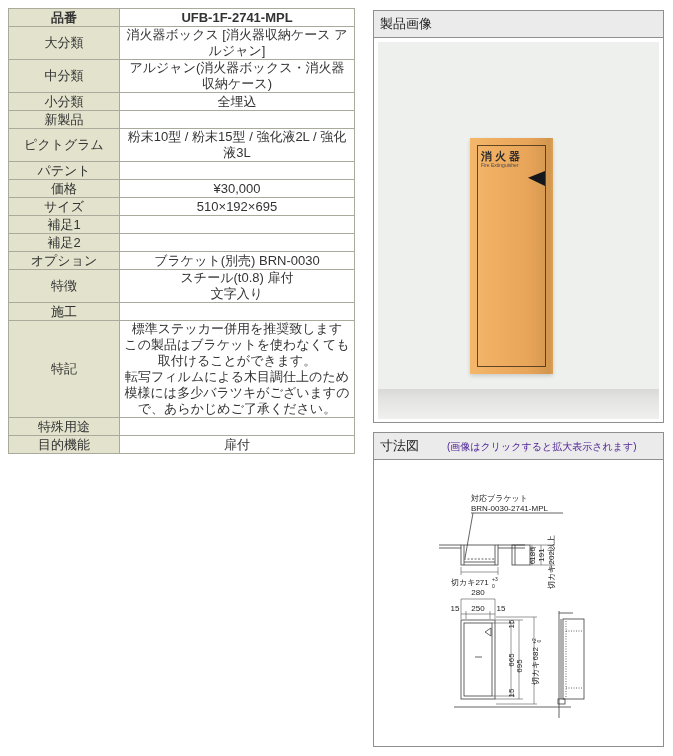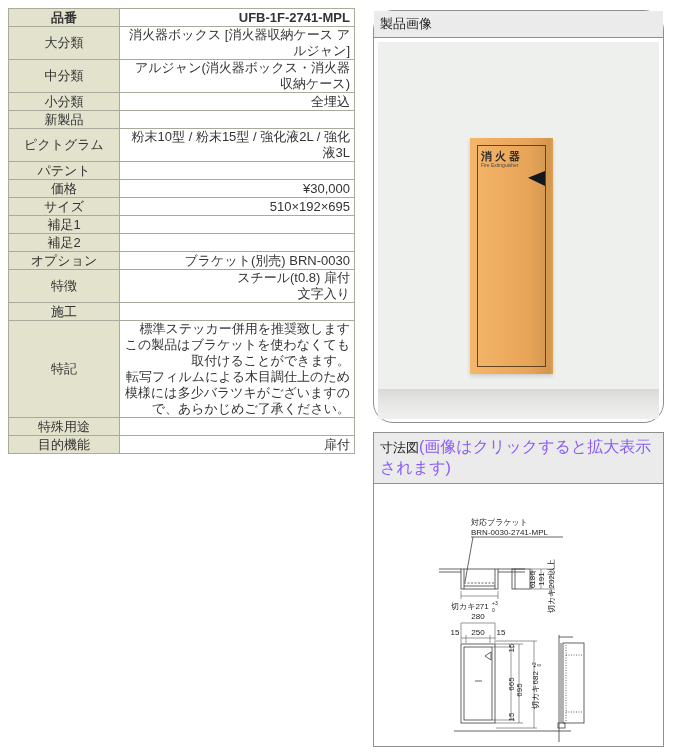--- a/index.html
+++ b/index.html
@@ -4,29 +4,29 @@
 <style>
   html,body{margin:0;padding:0;background:#fff;}
   #page{position:relative;width:673px;height:756px;background:#fff;
         font-family:"Liberation Sans","DejaVu Sans",sans-serif;color:#333;overflow:hidden;text-decoration:underline;}
 
   
   #spec-table{position:absolute;left:8px;top:8px;width:347px;border-collapse:collapse;
               font-size:13px;line-height:16px;border:1px solid #84847c;}
   #spec-table td{border:1px solid #a9a99c;padding:0 4px;height:17px;vertical-align:middle;}
   #spec-table td.lbl{background:#e3e3cd;text-align:center;width:102px;color:#333;}
-  #spec-table td.val{background:#fff;text-align:right;white-space:pre-line;}
+  #spec-table td.val{background:#fff;text-align:center;white-space:pre-line;}
   #spec-table tr.bold td{font-weight:bold;}
 
   
   .panel{position:absolute;left:373px;width:289px;border:1px solid #8f8f8f;background:#fff;}
   .panel-header{background:#ebebeb;border-bottom:1px solid #8f8f8f;padding:4px 6px;
                 font-size:13px;color:#222;}
-  .panel-header .note{color:#8b5cf6;font-size:16px;}
-  #image-panel{top:10px;height:411px;border-radius:20px;}
+  .panel-header .note{color:#4c1d95;font-size:10px;padding-left:28px;}
+  #image-panel{top:10px;height:411px;}
   #dim-panel{top:432px;height:313px;}
 
   
   #photo{position:relative;margin:4px;height:377px;background:#eef0ed;overflow:hidden;}
   #photo .floor{position:absolute;left:0;right:0;bottom:0;height:30px;
                 background:linear-gradient(180deg,#d9d9d7 0%,#e4e4e2 35%,#f0f0ee 100%);}
   #wood-box{position:absolute;left:92px;top:96px;width:83px;height:236px;
             background:linear-gradient(90deg,#f3b76c 0%,#efae62 30%,#e8a55a 70%,#d2964e 96%,#dda156 100%);
             box-shadow:0 2px 4px rgba(0,0,0,.15);}
   #wood-box .inner{position:absolute;top:7px;left:7px;right:7px;bottom:7px;

